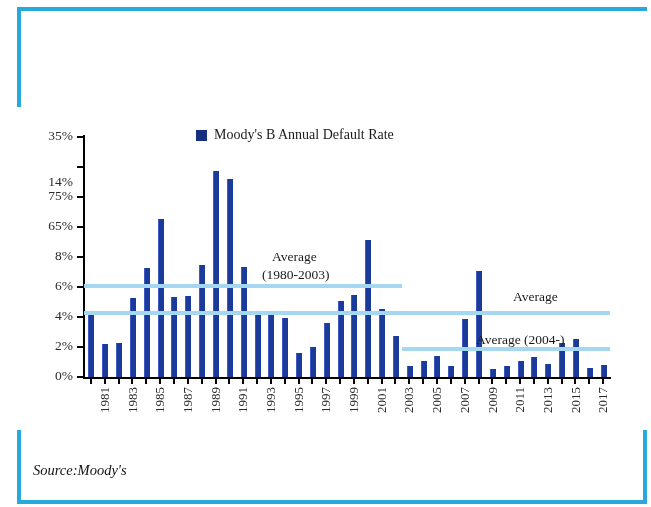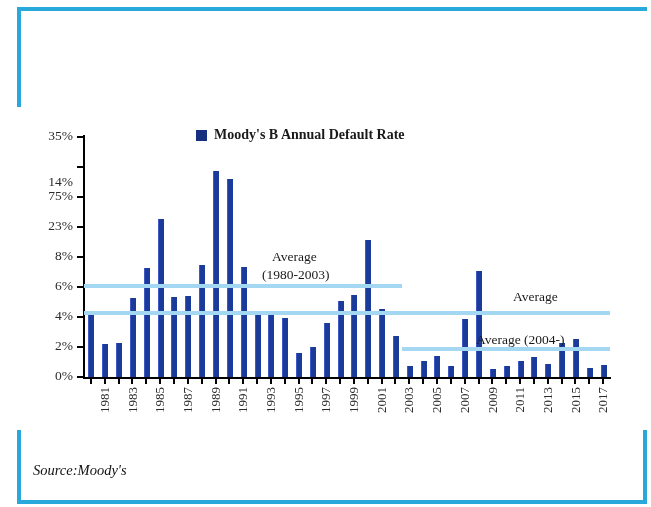--- a/index.html
+++ b/index.html
@@ -108,21 +108,21 @@
   .avglabel{
     position:absolute;
     font-size:13.5px;
     color:#1a1a1a;
     font-family:"Liberation Serif", serif;
     white-space:nowrap;
   }
   
   #legend{
     position:absolute;left:196px;top:2px;
-    display:flex;align-items:center;gap:7px;font-weight:bold;
+    display:flex;align-items:center;gap:7px;
   }
   #legend-swatch{
     width:11px;height:11px;background:#16307F;display:block;
   }
   #legend-text{
     font-size:14px;color:#1a1a1a;
     font-family:"Liberation Serif", serif;
     white-space:nowrap;
   }
 </style>
@@ -145,21 +145,21 @@
       <span id="legend-text">Moody's B Annual Default Rate</span>
     </div>
 
     <div class="axis-y"></div>
     <div class="axis-x"></div>
 
     <div id="ylabels">
         <div class="ylabel" style="top: 3px;">35%</div>
         <div class="ylabel" style="top: 33px; margin-top: 16px;">14%</div>
         <div class="ylabel" style="top: 63px;">75%</div>
-        <div class="ylabel" style="top: 93px;">23%</div>
+        <div class="ylabel" style="top: 93px;">65%</div>
         <div class="ylabel" style="top: 123px;">8%</div>
         <div class="ylabel" style="top: 153px;">6%</div>
         <div class="ylabel" style="top: 183px;">4%</div>
         <div class="ylabel" style="top: 213px;">2%</div>
         <div class="ylabel" style="top: 243px;">0%</div>
       </div>
     <div id="yticks">
         <div class="ytick" style="top: 11px;"></div>
         <div class="ytick" style="top: 41px;"></div>
         <div class="ytick" style="top: 71px;"></div>

